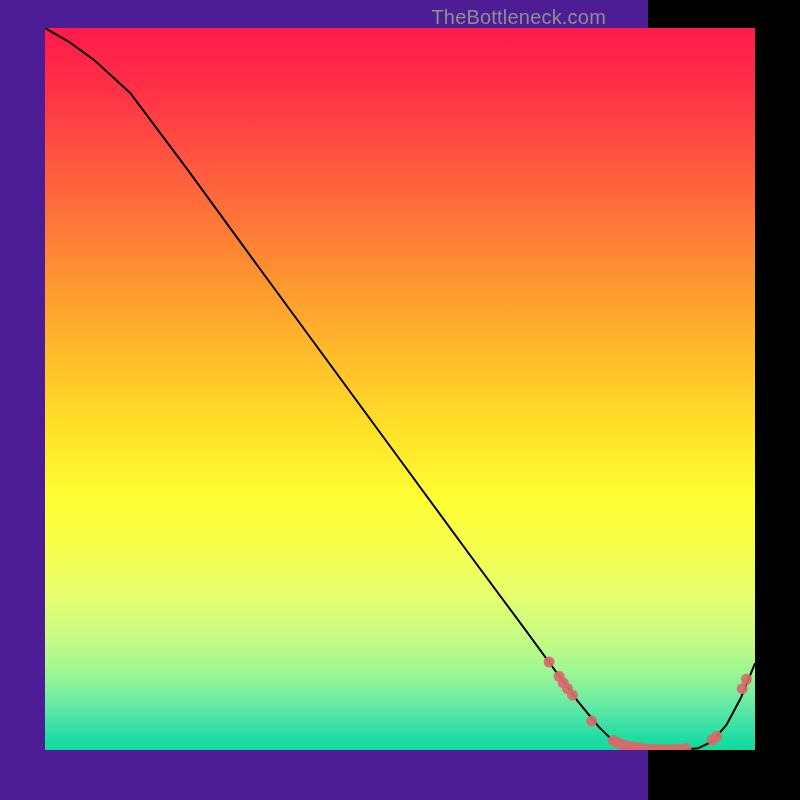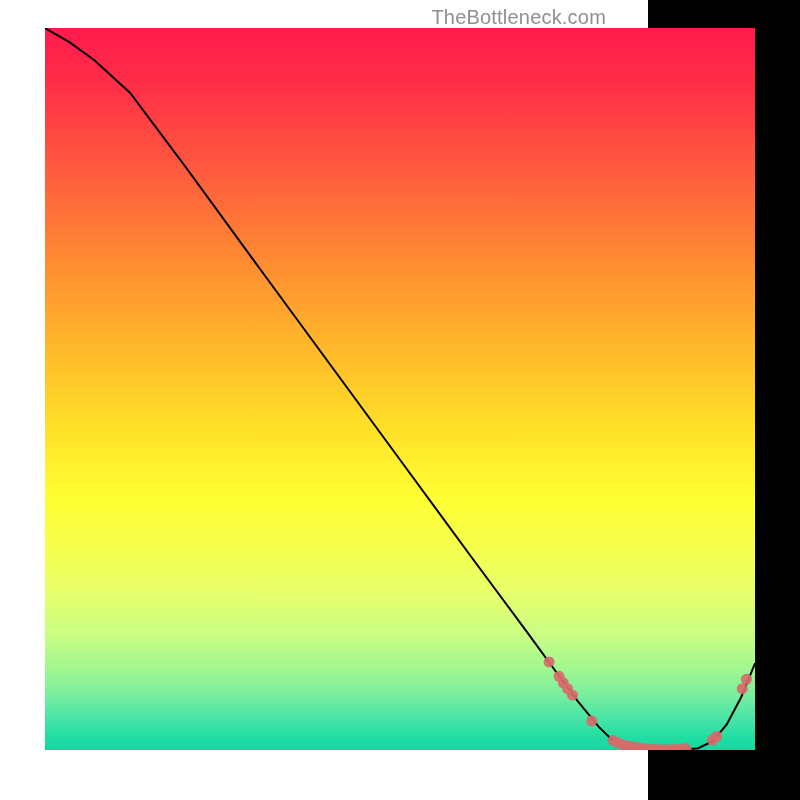--- a/index.html
+++ b/index.html
@@ -8,21 +8,21 @@
     width: 800px;
     height: 800px;
     background: #000;
     overflow: hidden;
     font-family: -apple-system, BlinkMacSystemFont, "Segoe UI", Arial, sans-serif;
   }
   .outer {
     position: relative;
     width: 648px;
     height: 800px;
-    background: #ffffff;
+    background: #4c1d95;
   }
   .plot-area {
     position: absolute;
     left: 45px;
     top: 28px;
     width: 710px;
     height: 722px;
     
     background: linear-gradient(
       to bottom,

